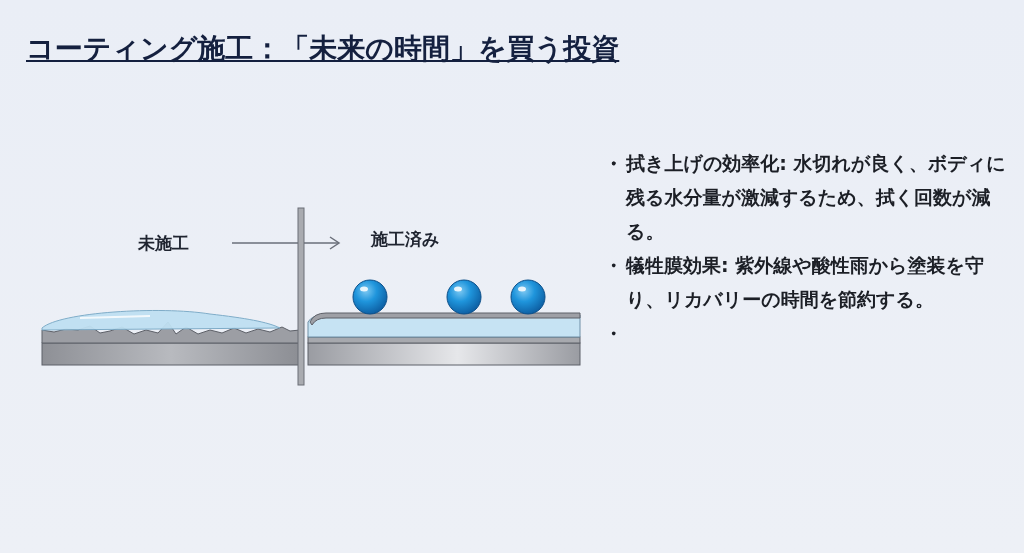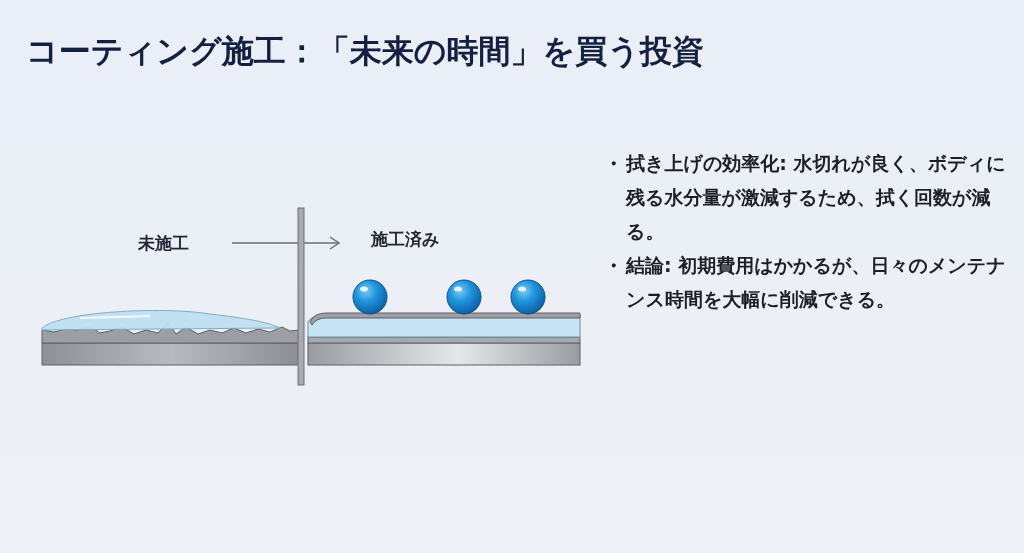--- a/index.html
+++ b/index.html
@@ -5,22 +5,22 @@
   html, body { margin: 0; padding: 0; }
   body {
     width: 1024px; height: 553px; overflow: hidden;
     background: #e9edf5;
     font-family: "DejaVu Sans", "Liberation Sans", sans-serif;
     position: relative;
   }
   .slide { position: absolute; inset: 0; background: linear-gradient(180deg, #eaeef6 0%, #edf0f6 100%); }
   .title {
     position: absolute; left: 26px; top: 30px;
-    font-size: 32px; font-weight: bold; color: #14203f;
-    letter-spacing: 0px; white-space: nowrap;
+    font-size: 28px; font-weight: bold; color: #14203f;
+    letter-spacing: 0px; white-space: nowrap; text-decoration: underline;
   }
   .diagram { position: absolute; left: 0; top: 0; width: 600px; height: 553px; }
   .label {
     position: absolute; font-size: 17px; font-weight: bold; color: #1f2430; white-space: nowrap;
   }
   .bullets {
     position: absolute; left: 604px; top: 146px; width: 410px;
     list-style: none; margin: 0; padding: 0;
   }
   .bullets li {
@@ -90,16 +90,16 @@
         <ellipse cx="522" cy="289" rx="4" ry="2.5" fill="#ffffff" opacity="0.85"></ellipse>
       </g>
 
       <rect x="298" y="208" width="6" height="177" fill="#a9abb0" stroke="#6b6e76" stroke-width="1"></rect>
     </svg>
   </div>
 
   <ul class="bullets">
     <li><span class="dot">・</span></li>
     <li><span class="dot">・</span><span>拭き上げの効率化: 水切れが良く、ボディに残る水分量が激減するため、拭く回数が減る。</span></li>
+    <li><span class="dot">・</span><span>犠牲膜効果: 紫外線や酸性雨から塗装を守り、リカバリーの時間を節約する。</span></li>
     <li><span class="dot">・</span></li>
-    <li><span class="dot">・</span><span>結論: 初期費用はかかるが、日々のメンテナンス時間を大幅に削減できる。</span></li>
   </ul>
 </div>
 
 </body></html>

